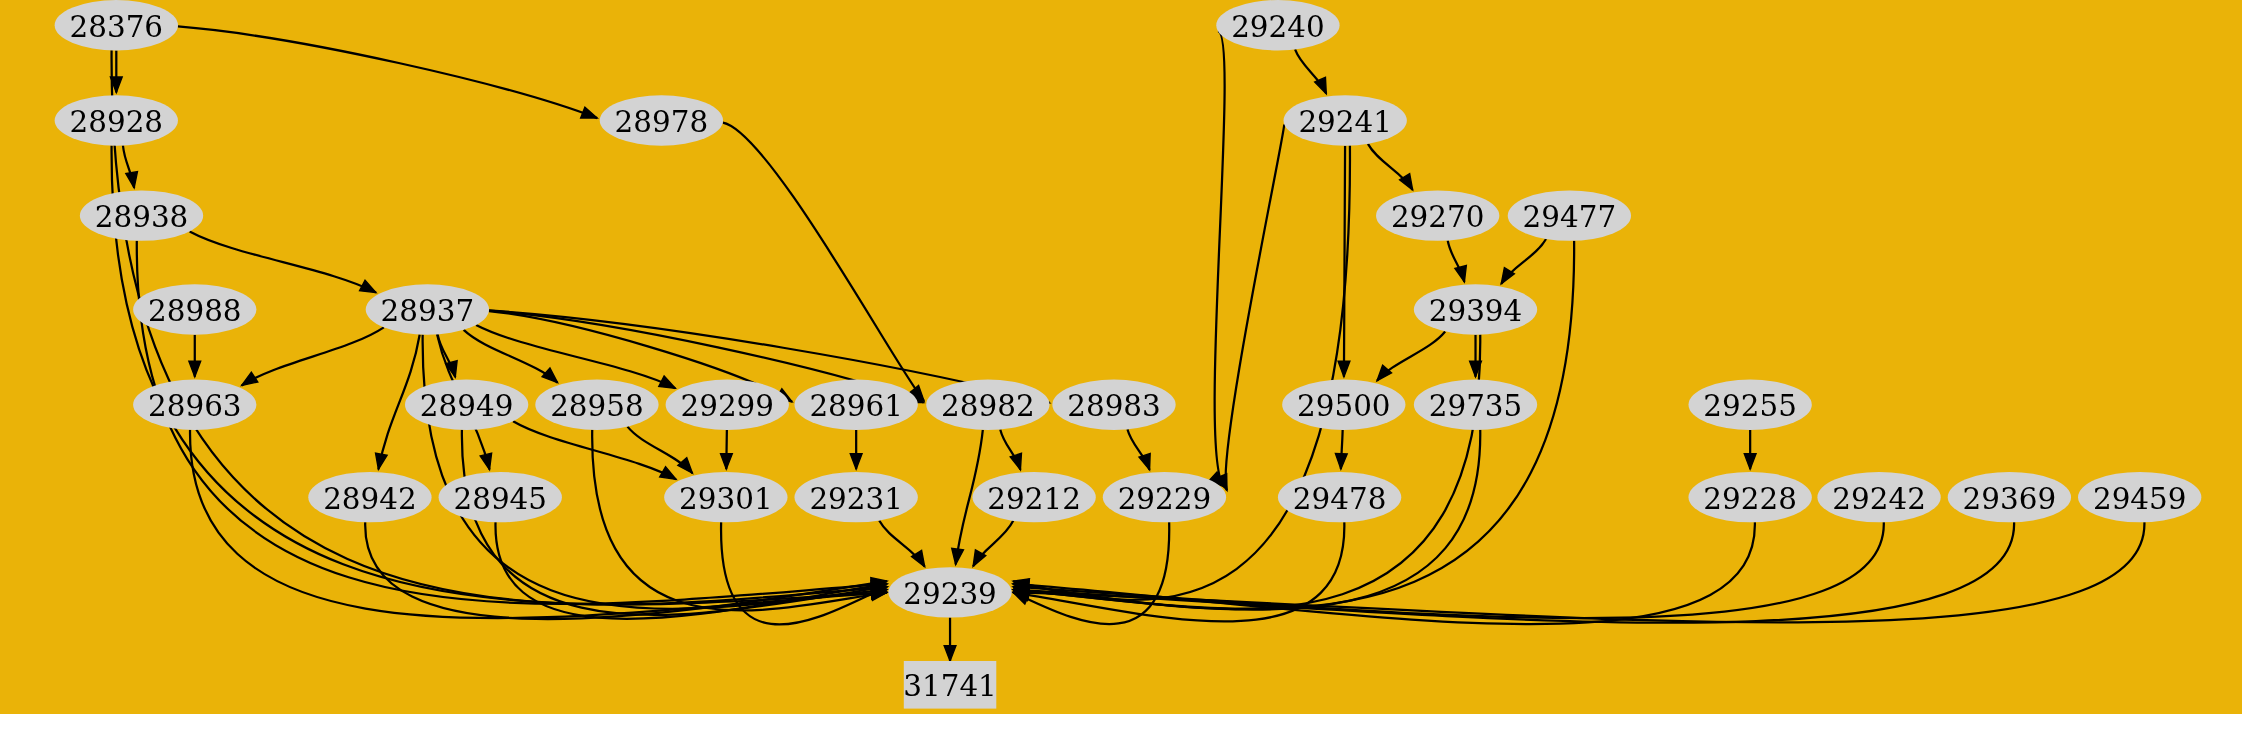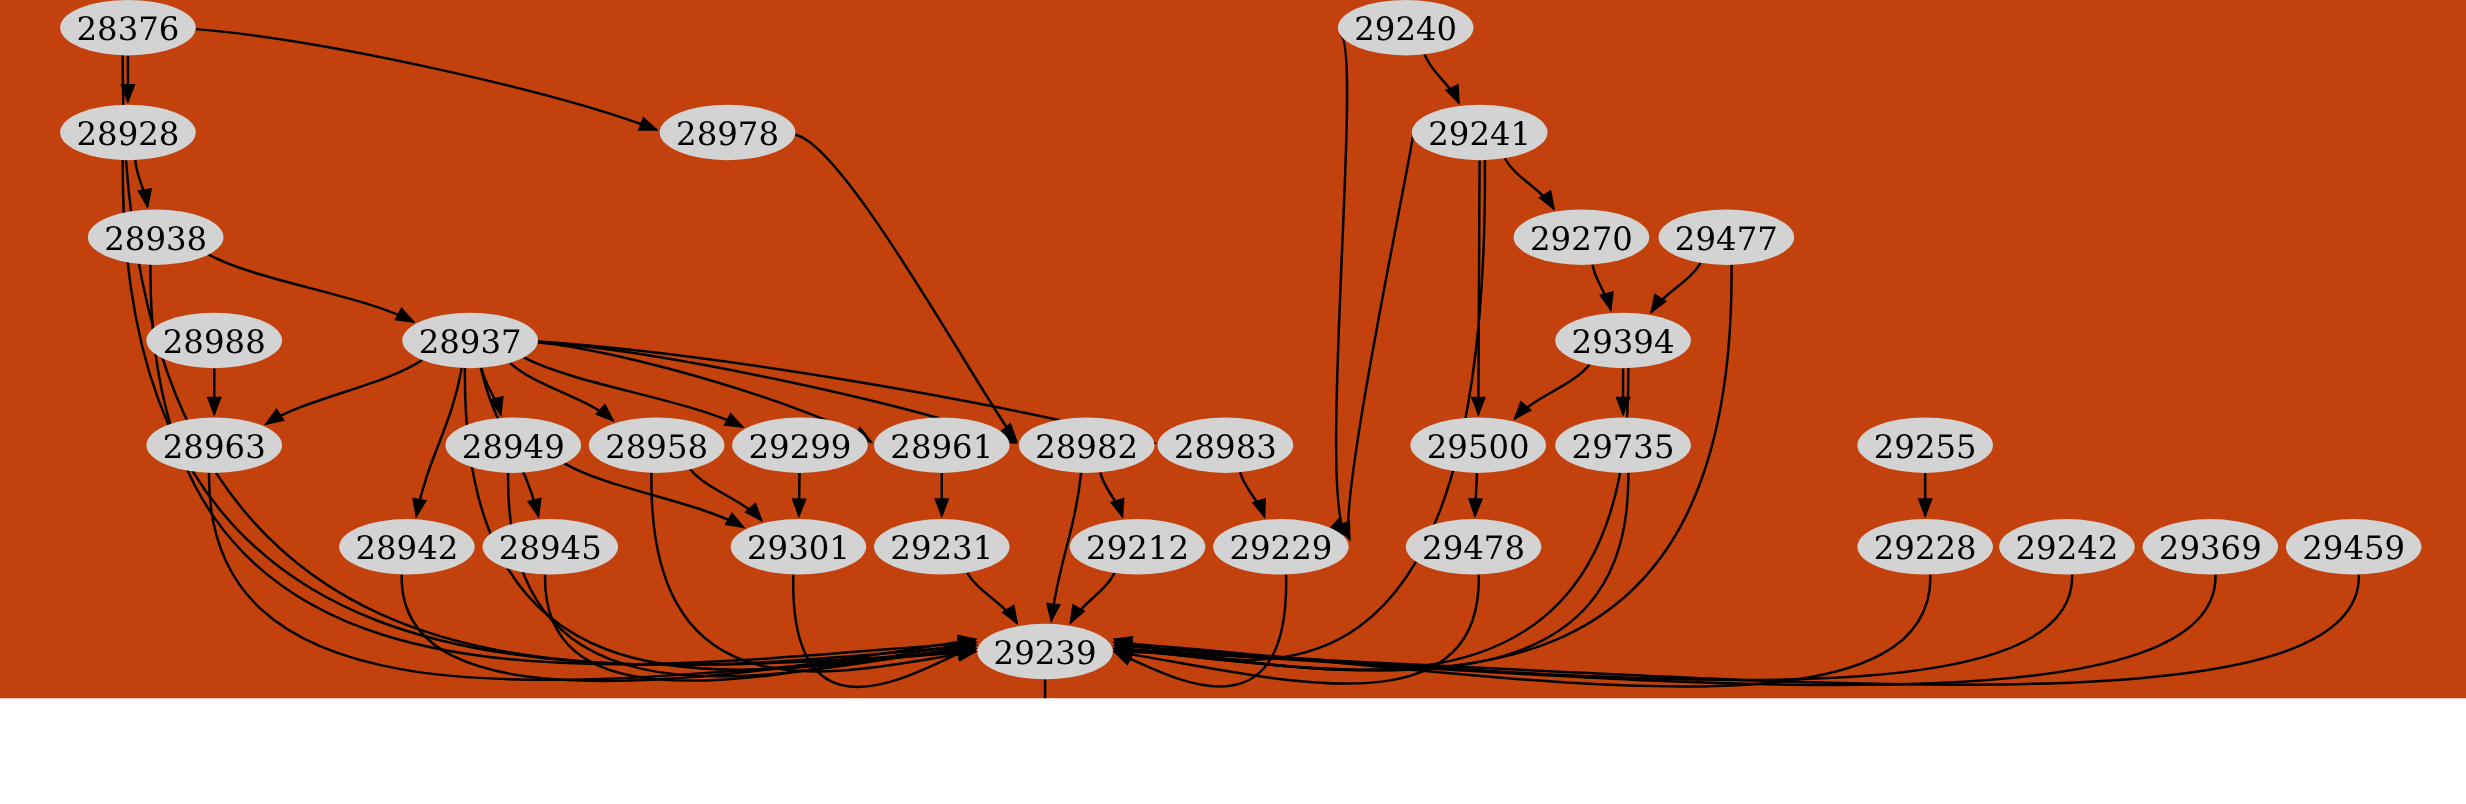--- a/index.html
+++ b/index.html
@@ -3,22 +3,22 @@
 <meta charset="utf-8">
 <style>
   html, body {
     margin: 0;
     padding: 0;
     background: #ffffff;
   }
   #canvas-wrap {
     position: relative;
     width: 2242px;
-    height: 635px;
-    background: #c2410c;
+    height: 714px;
+    background: #eab308;
     overflow: hidden;
     font-family: "DejaVu Serif", serif;
   }
   svg#graph {
     display: block;
     width: 2242px;
     height: 731px;
   }
   .node-ellipse {
     fill: #d3d3d3;

